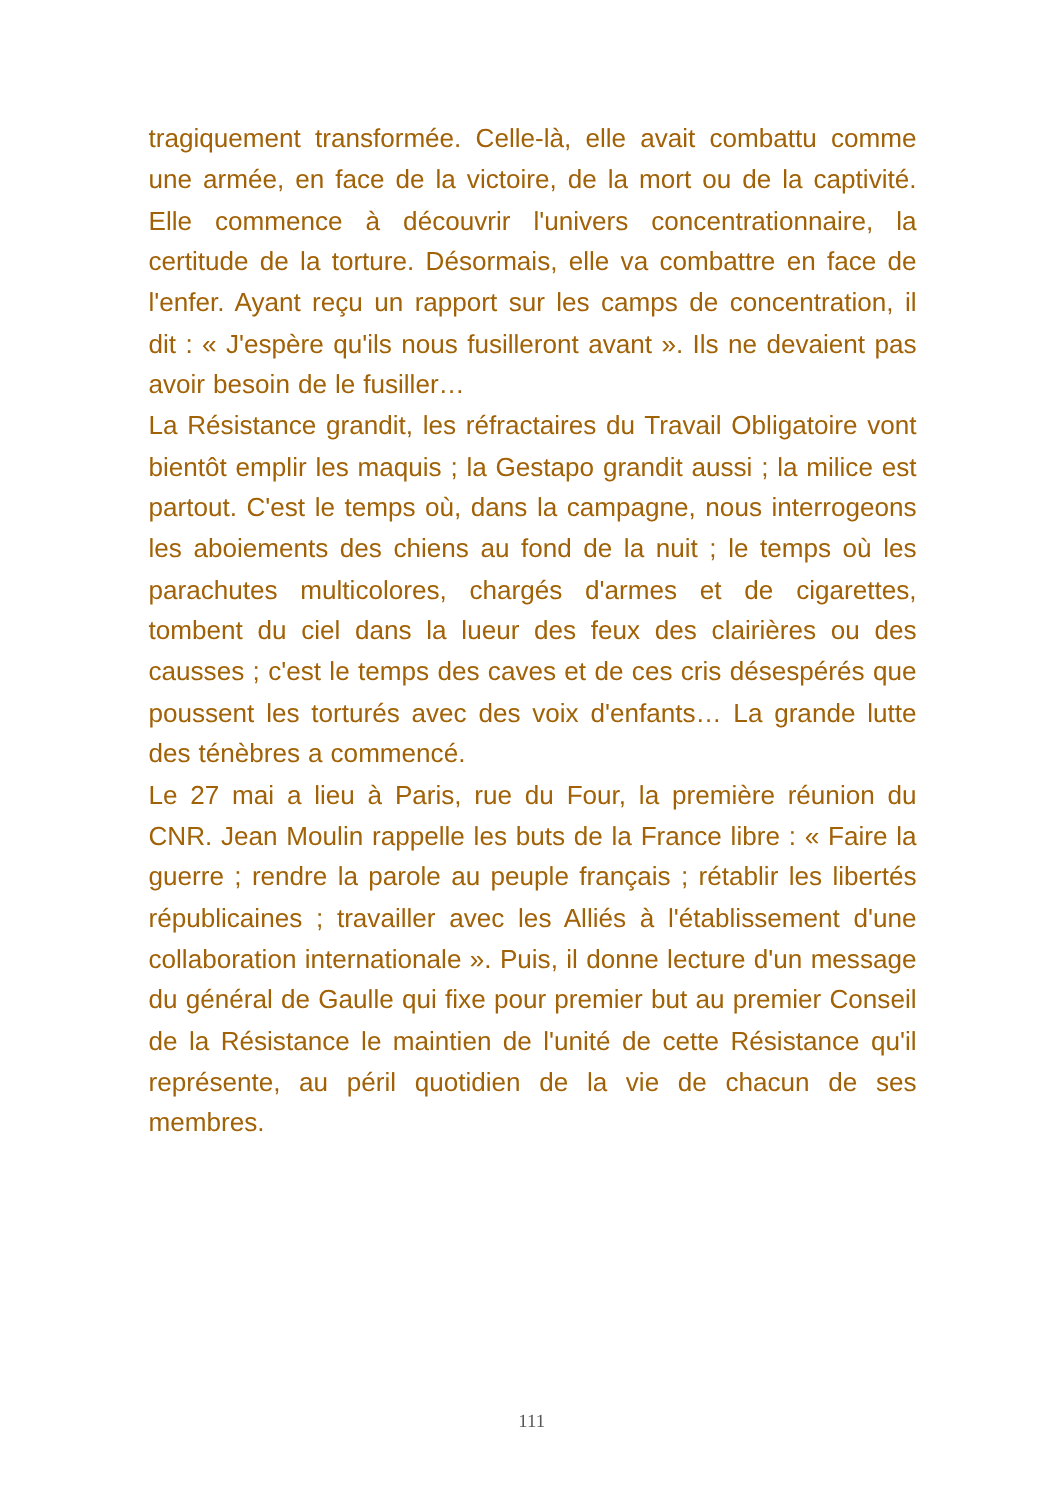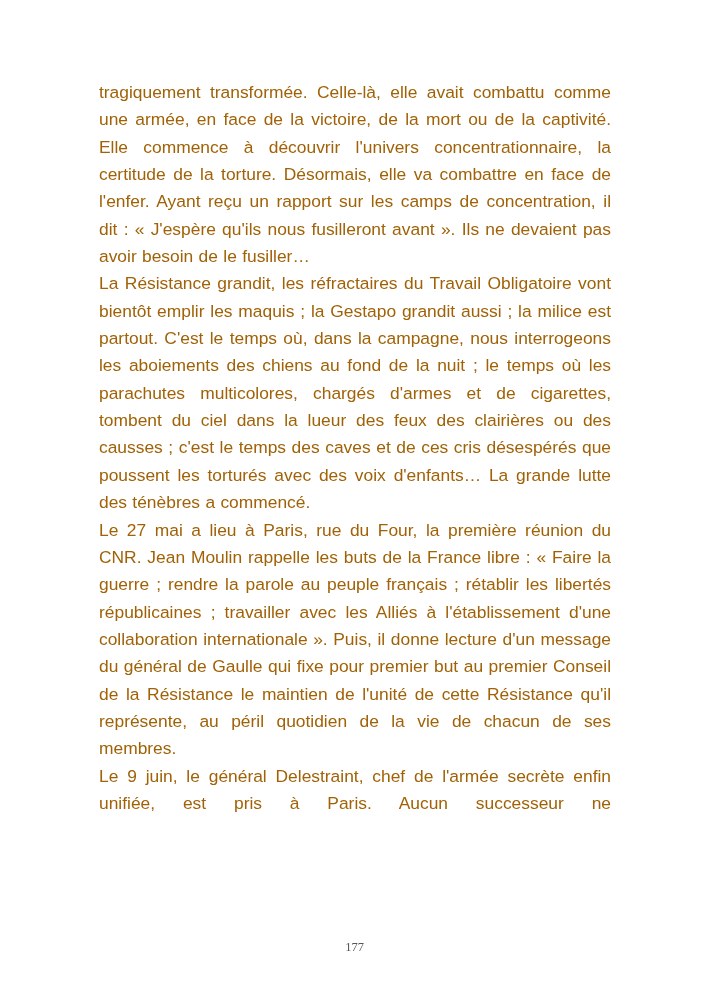--- a/index.html
+++ b/index.html
@@ -48,16 +48,15 @@
   }
 </style>
 </head>
 <body>
 
 <div class="page">
   <div class="text-block">
     <p class="para">tragiquement transformée. Celle-là, elle avait combattu comme une armée, en face de la victoire, de la mort ou de la captivité. Elle commence à découvrir l'univers concentrationnaire, la certitude de la torture. Désormais, elle va combattre en face de l'enfer. Ayant reçu un rapport sur les camps de concentration, il dit&nbsp;: «&nbsp;J'espère qu'ils nous fusilleront avant&nbsp;». Ils ne devaient pas avoir besoin de le fusiller…</p>
     <p class="para">La Résistance grandit, les réfractaires du Travail Obligatoire vont bientôt emplir les maquis&nbsp;; la Gestapo grandit aussi&nbsp;; la milice est partout. C'est le temps où, dans la campagne, nous interrogeons les aboiements des chiens au fond de la nuit&nbsp;; le temps où les parachutes multicolores, chargés d'armes et de cigarettes, tombent du ciel dans la lueur des feux des clairières ou des causses&nbsp;; c'est le temps des caves et de ces cris désespérés que poussent les torturés avec des voix d'enfants… La grande lutte des ténèbres a commencé.</p>
     <p class="para">Le 27 mai a lieu à Paris, rue du Four, la première réunion du CNR. Jean Moulin rappelle les buts de la France libre&nbsp;: «&nbsp;Faire la guerre&nbsp;; rendre la parole au peuple français&nbsp;; rétablir les libertés républicaines&nbsp;; travailler avec les Alliés à l'établissement d'une collaboration internationale&nbsp;». Puis, il donne lecture d'un message du général de Gaulle qui fixe pour premier but au premier Conseil de la Résistance le maintien de l'unité de cette Résistance qu'il représente, au péril quotidien de la vie de chacun de ses membres.</p>
-    <p class="para continues">Le 9 juin, le général Delestraint, chef de l'armée secrète enfin unifiée, est pris à Paris. Aucun successeur ne</p>
   </div>
-  <div class="folio">177</div>
+  <div class="folio">111</div>
 </div>
 
 </body></html>

